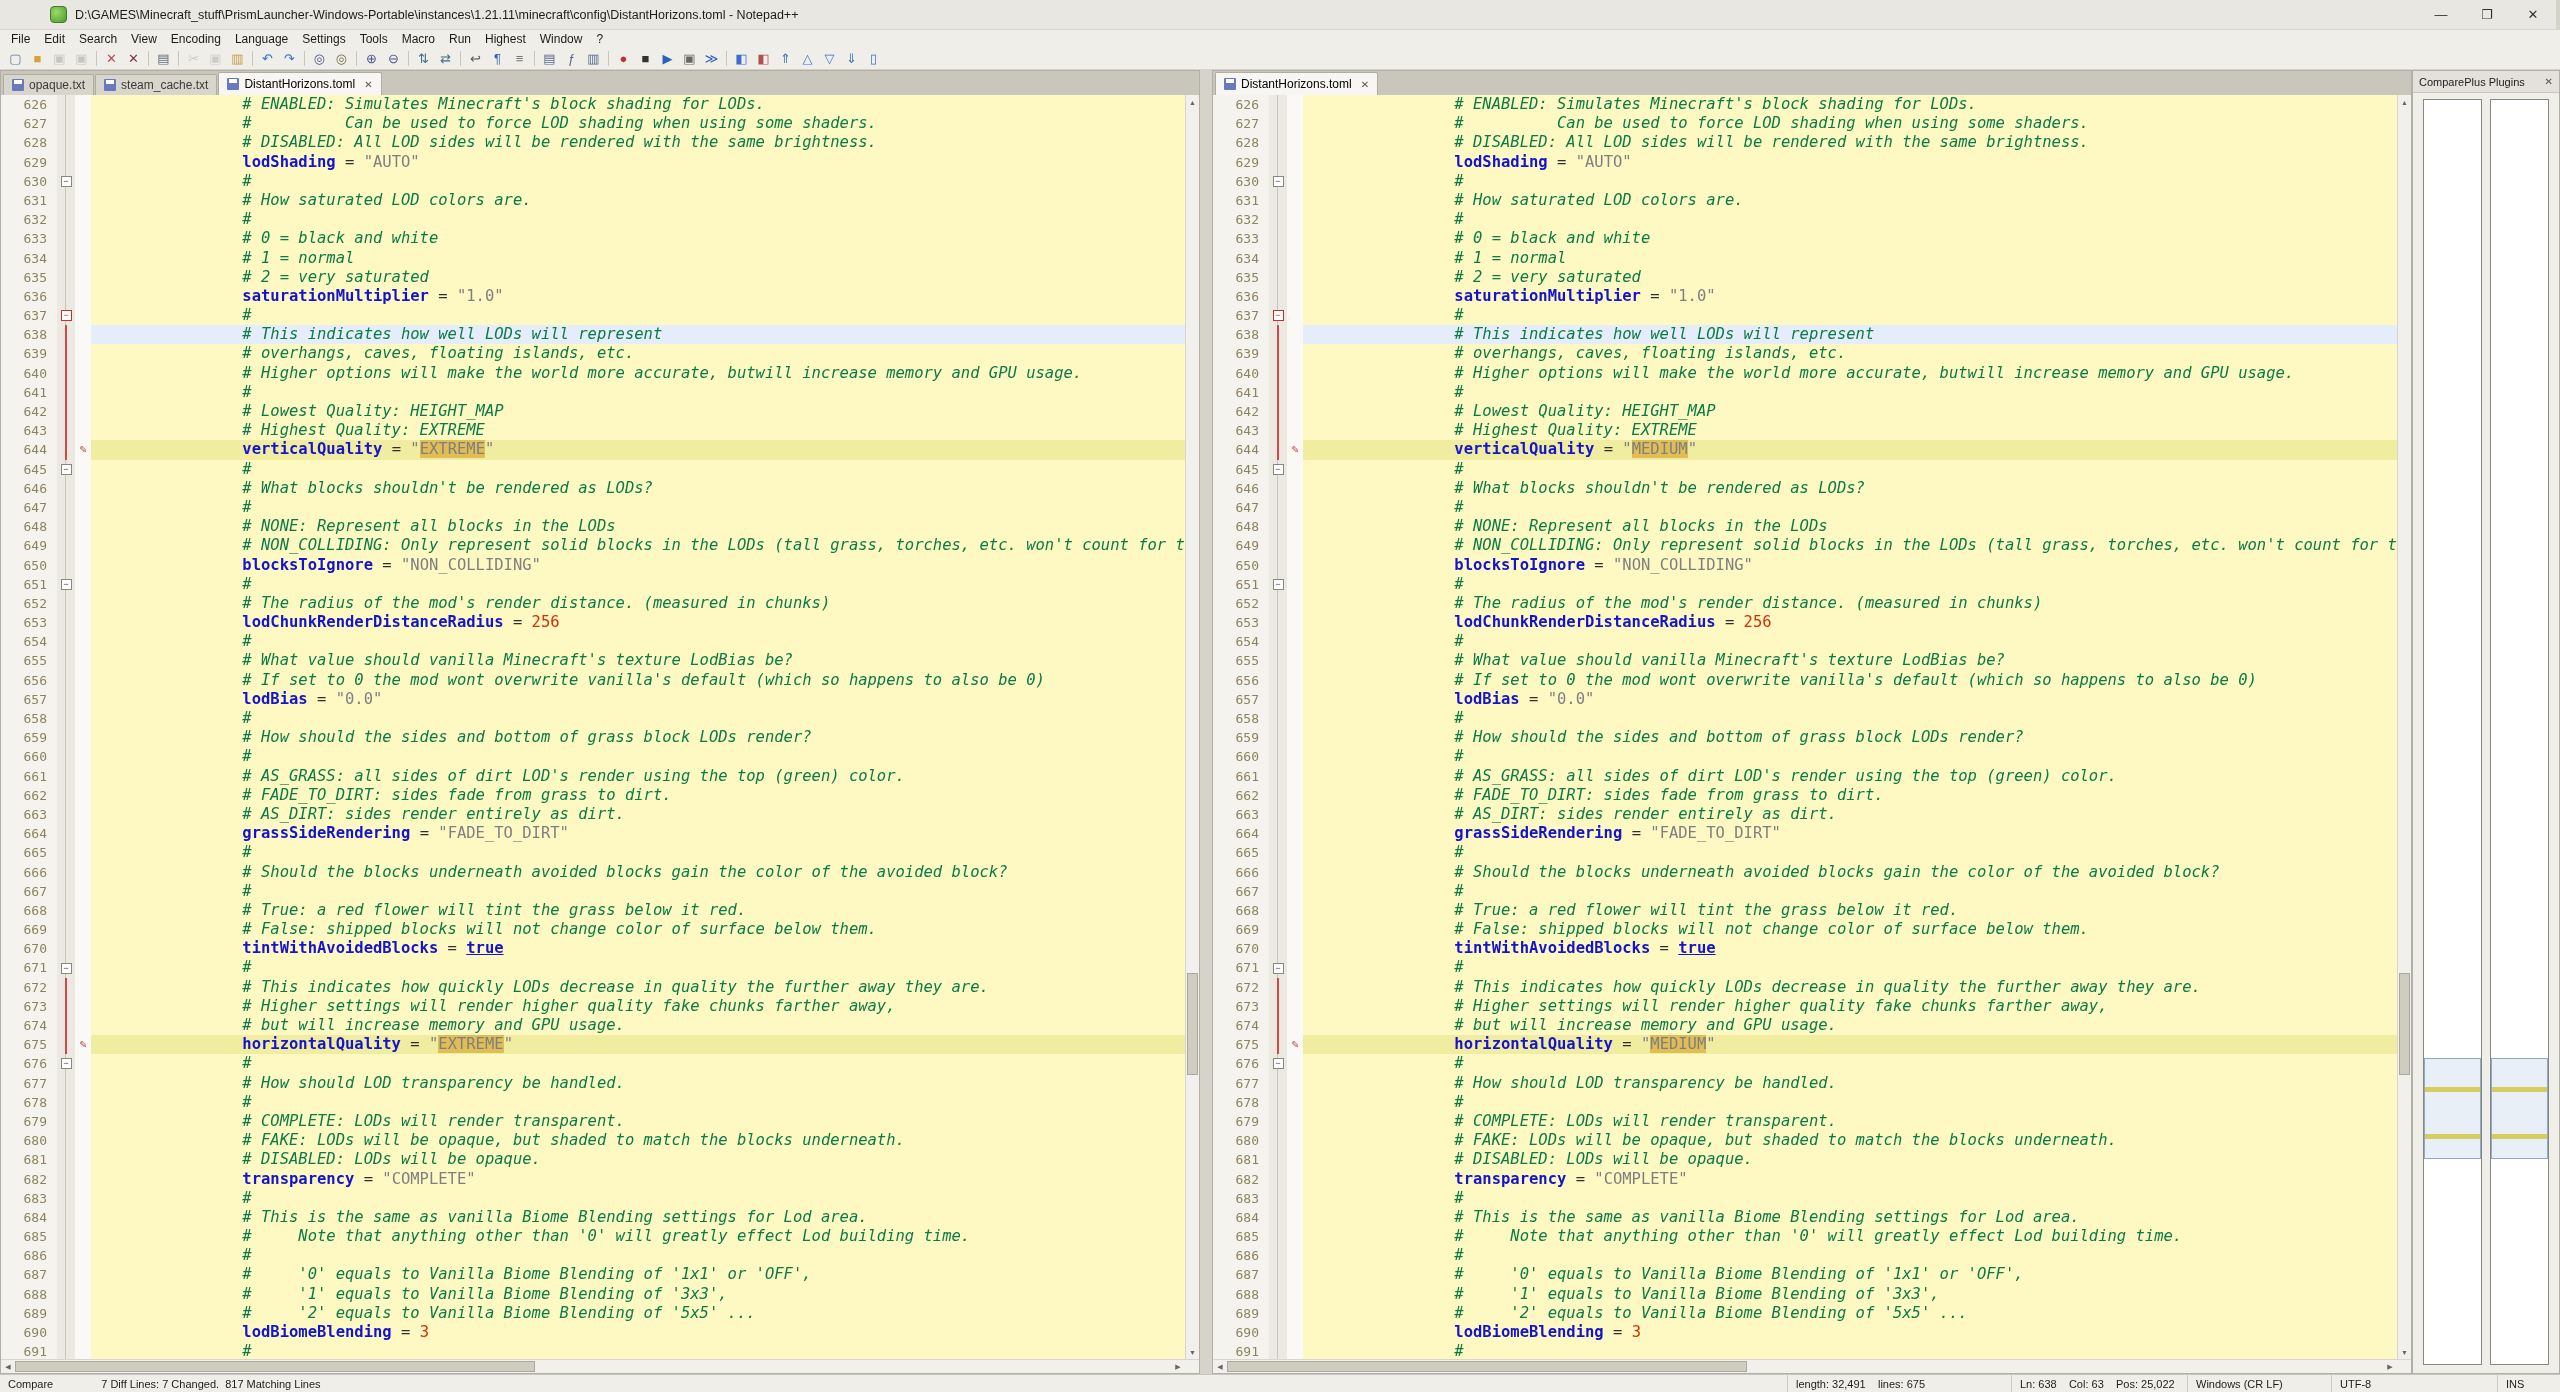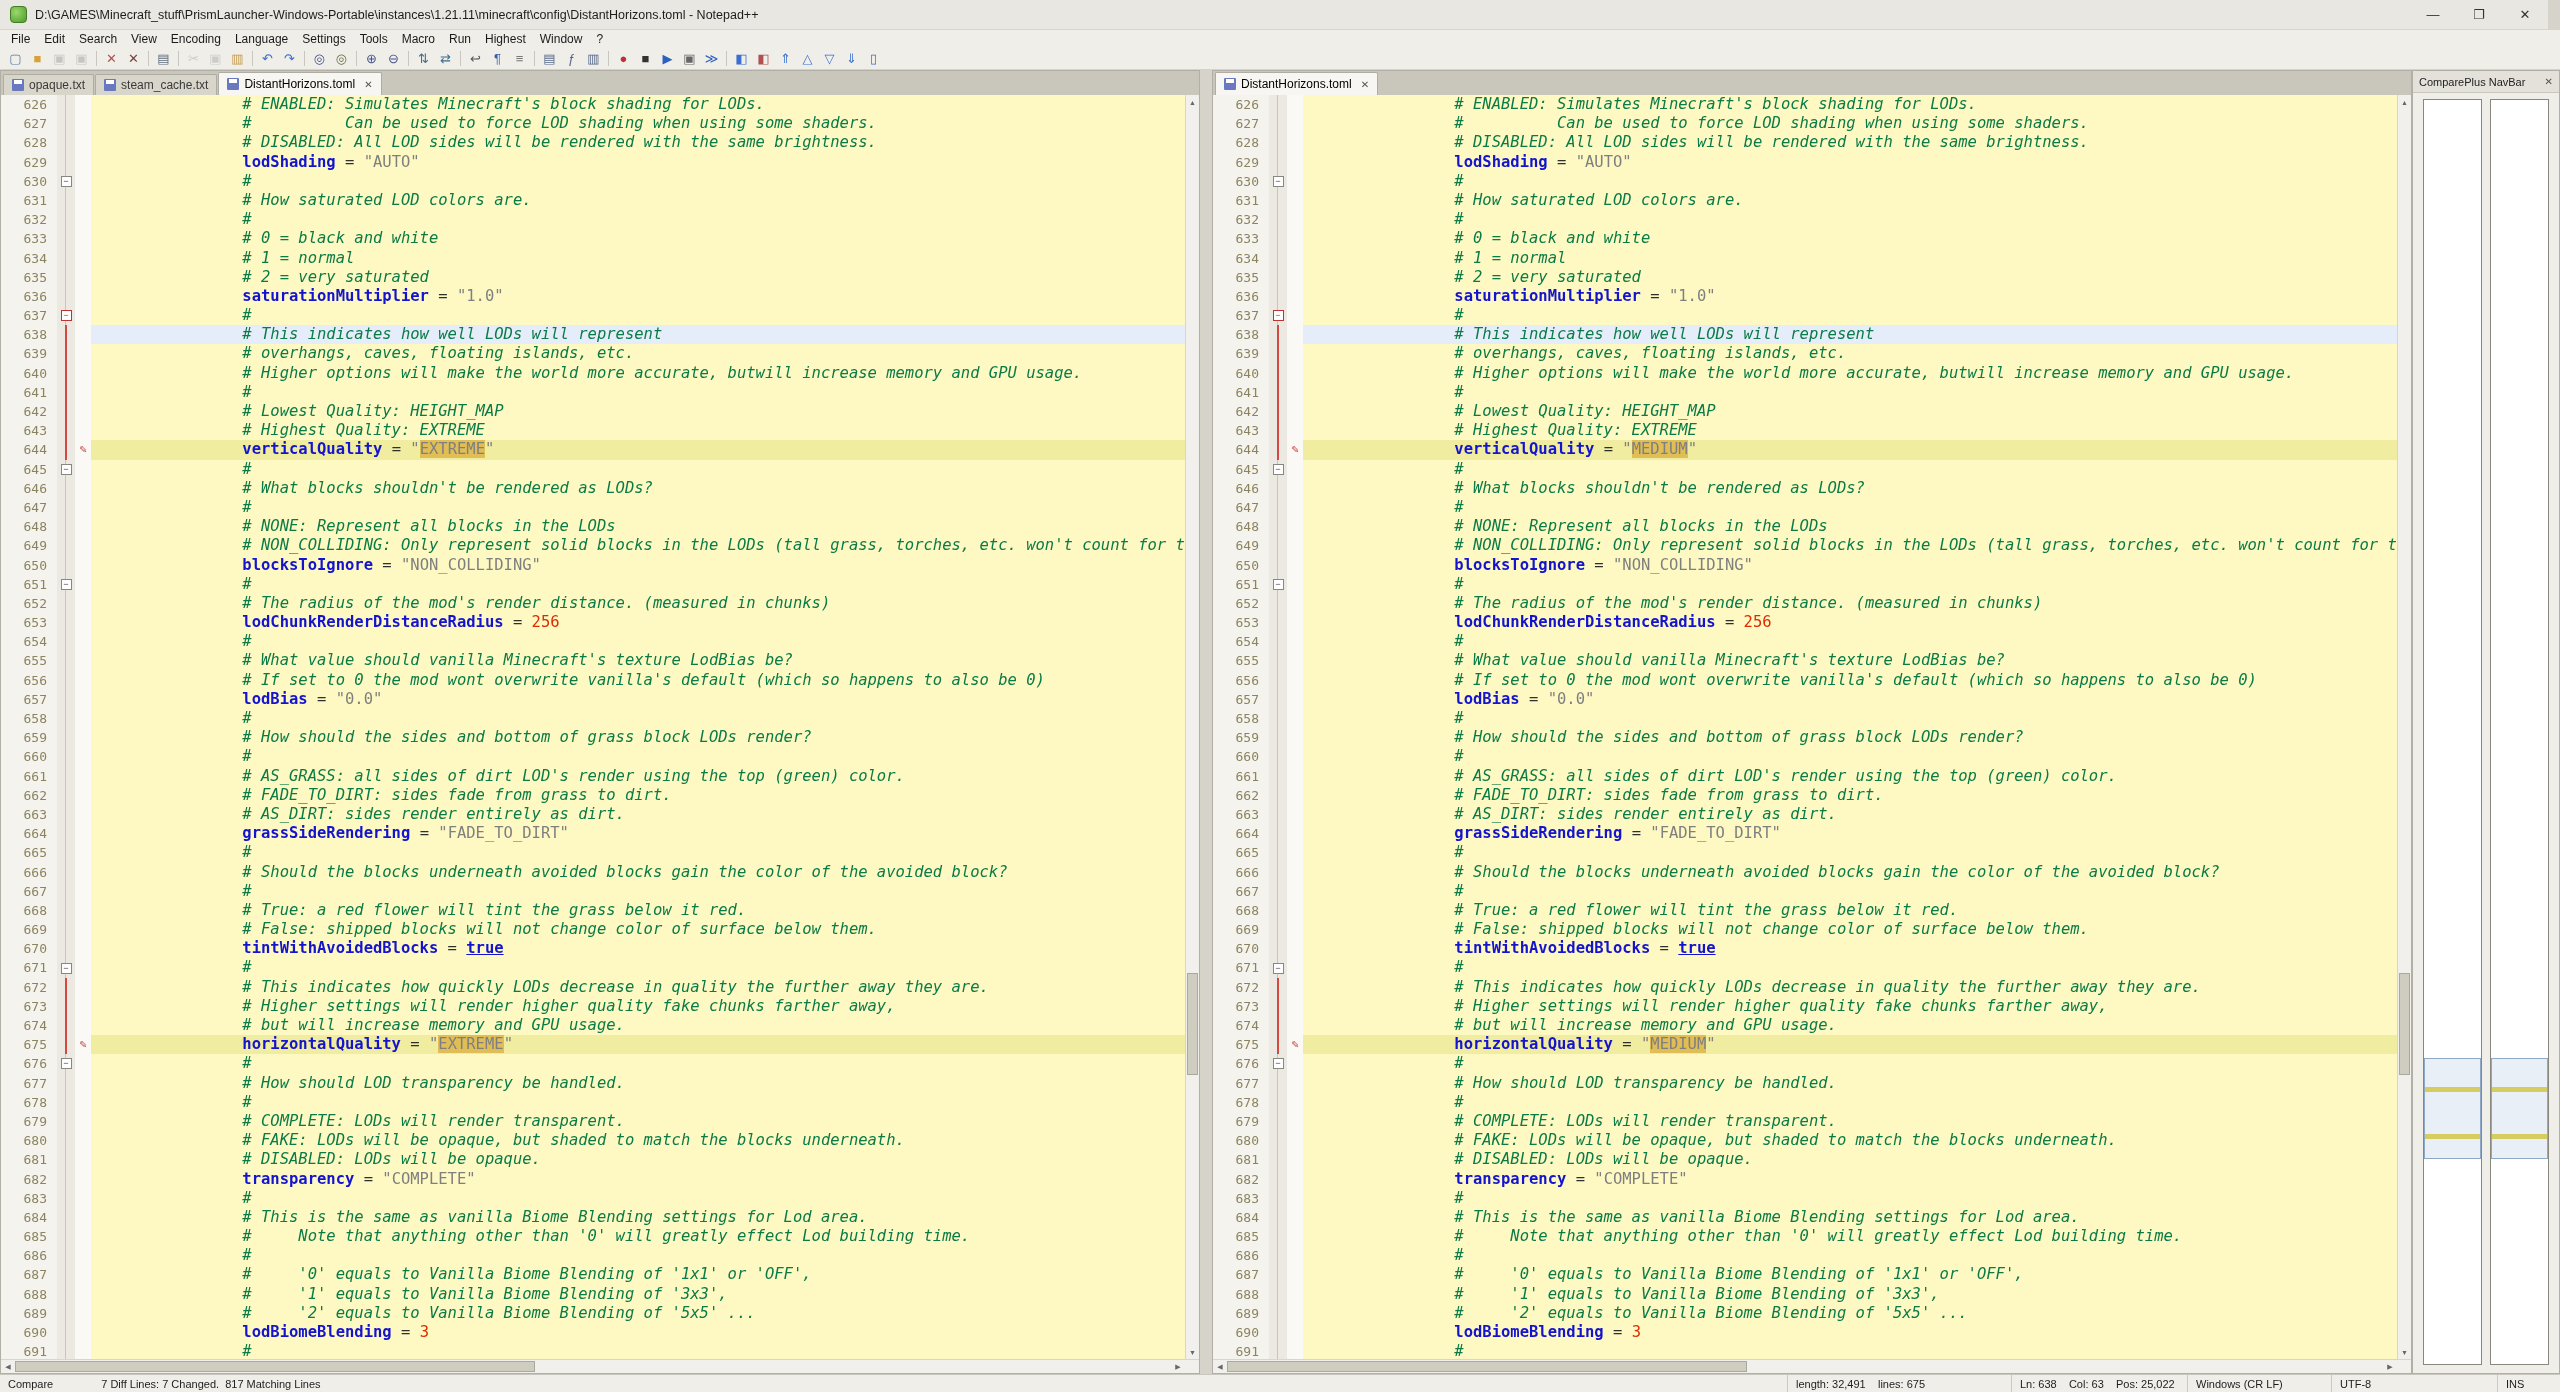--- a/index.html
+++ b/index.html
@@ -9,22 +9,22 @@
     background:#D6D3CA; font-family:"Liberation Sans", sans-serif;
     -webkit-font-smoothing:antialiased;
   }
   :root{
     --col-chgline:#F1EDA0; --col-chgword:#E0BE55; --col-curline:#E4EDF9;
     --col-comment:#0A7B46; --col-key:#1414CE; --col-string:#7F7F7F;
     --col-number:#DD2C00; --col-bool:#1414CE;
   }
 
   
-  .titlebar{position:absolute;left:0;top:0;right:12px;height:30px;background:#E9E7E2;
-    display:flex;align-items:center;border-bottom:1px solid #D8D5CE;}
+  .titlebar{position:absolute;left:0;top:0;right:4px;height:30px;background:#E9E7E2;
+    display:flex;align-items:center;border-bottom:1px solid #D8D5CE;padding-left:40px;}
   .app-icon{width:17px;height:17px;margin:0 8px 0 10px;border-radius:4px;flex:none;
     background:radial-gradient(circle at 35% 35%, #9BD96A, #4E9A2E);border:1px solid #3F7E24;}
   .title-text{font-size:12.5px;color:#1c1c1c;white-space:nowrap;}
   .win-controls{margin-left:auto;display:flex;height:100%;}
   .win-btn{width:46px;height:100%;display:flex;align-items:center;justify-content:center;
     font-size:13px;color:#333;}
 
   
   .menubar{position:absolute;left:0;top:30px;right:0;height:17px;background:#F0EEE9;
     display:flex;align-items:center;padding-left:4px;font-size:12px;color:#1a1a1a;}
@@ -384,21 +384,21 @@
     <div class="htrack">
         <div class="hthumb"></div>
       </div>
     <div class="harrow">▶</div>
     <div class="hcorner"></div>
   </div>
 </div>
 
 <div class="navpanel">
   <div class="navheader">
-    <span>ComparePlus NavBar</span>
+    <span>ComparePlus Plugins</span>
     <span class="navclose">✕</span>
   </div>
   <div class="navstrips">
     <div class="strip" id="strip-left">
         <div class="tick" style="top: 78.1%;"></div>
         <div class="tick" style="top: 81.8%;"></div>
         <div class="viewbox" style="top: 75.8%; height: 8%;"></div>
       </div>
     <div class="strip" id="strip-right">
         <div class="tick" style="top: 78.1%;"></div>

